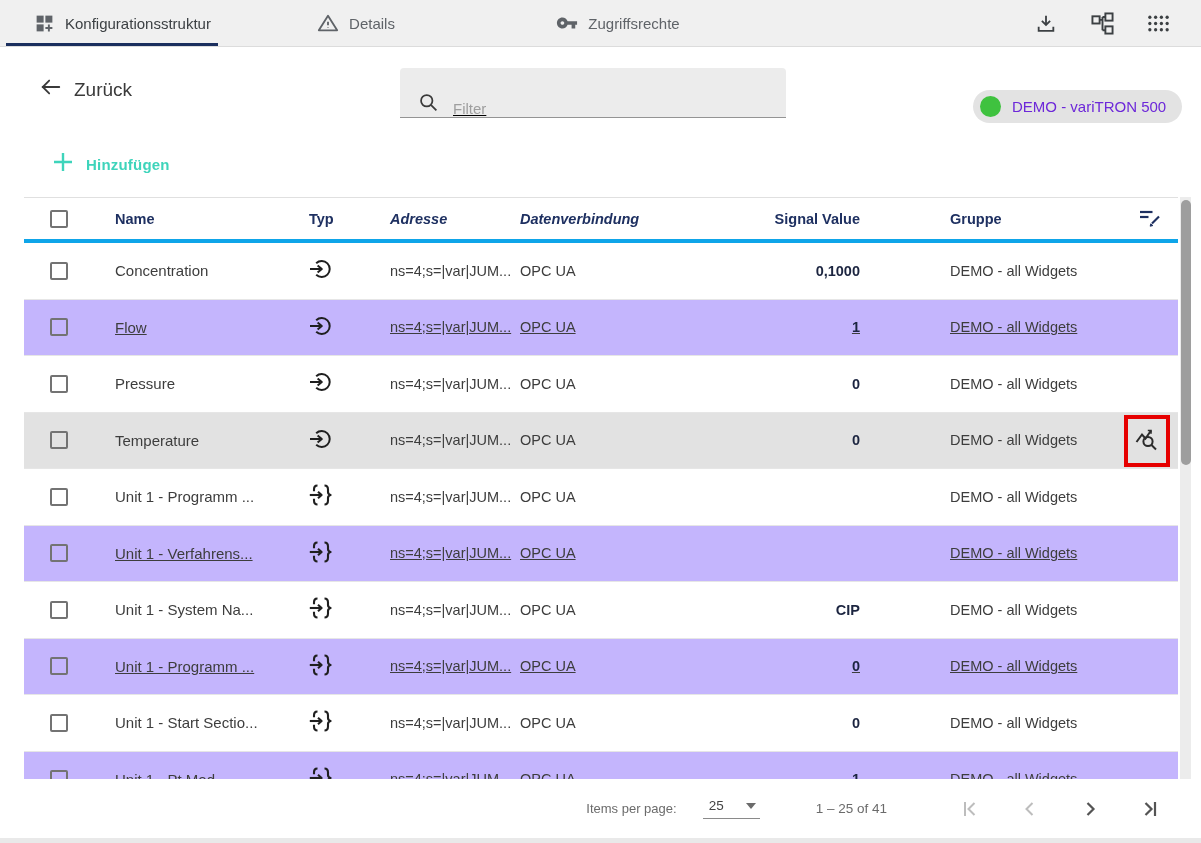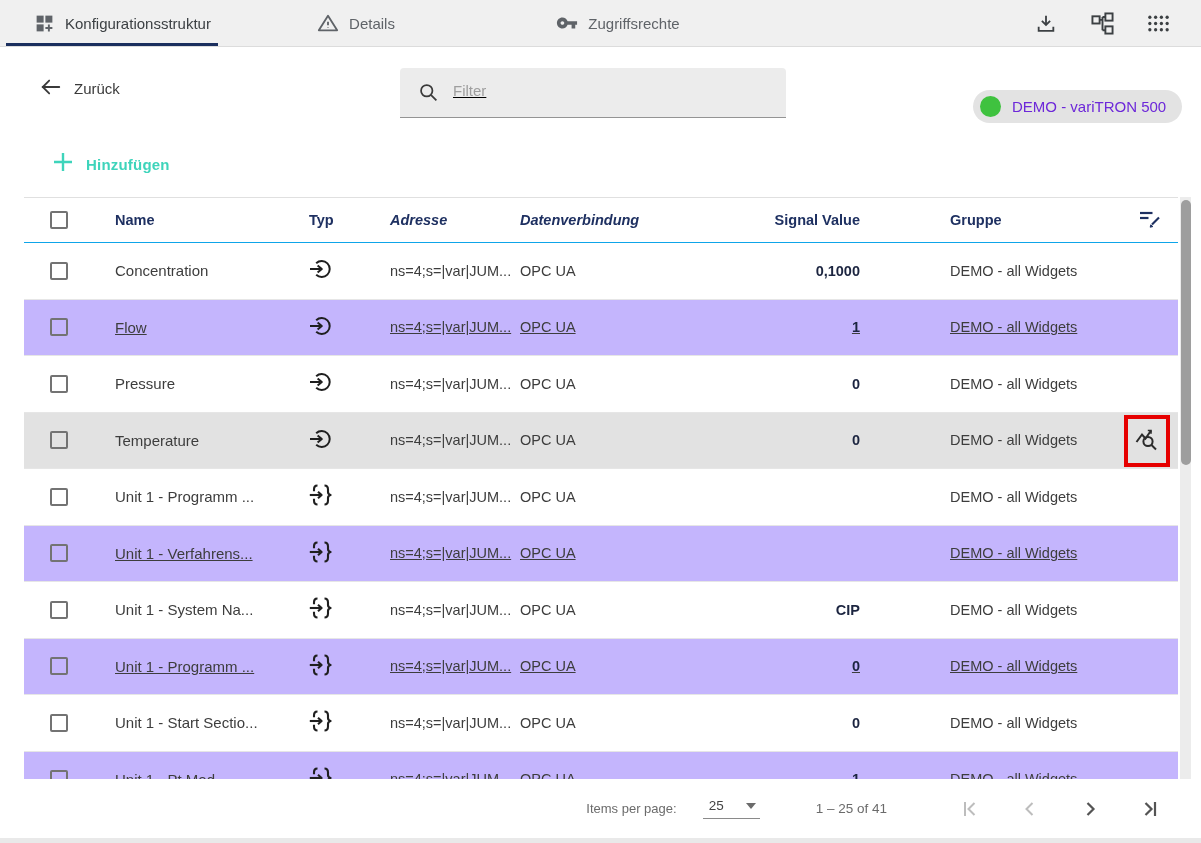--- a/index.html
+++ b/index.html
@@ -13,34 +13,34 @@
   .tab .ticon { flex:0 0 auto; display:flex; }
   .tab.active { color:#3c4043; }
   .tab.active::after { content:""; position:absolute; left:0; right:0; bottom:0; height:3px; background:#1b2f5e; }
   .tab1 { left:6px; width:212px; padding-left:28px; }
   .tab2 { left:296px; width:120px; justify-content:center; }
   .tab3 { left:538px; width:160px; justify-content:center; }
   .tab-actions { position:absolute; top:0; right:0; height:47px; display:flex; align-items:center; gap:30px; padding-right:30px; }
   .iconbtn { width:26px; height:26px; display:flex; align-items:center; justify-content:center; cursor:pointer; color:#3c4043; }
 
   
-  .back { position:absolute; left:40px; top:78px; display:flex; align-items:center; gap:12px; font-size:15px; color:#3a3a3a; cursor:pointer; }
-  .filterbox { position:absolute; left:400px; top:68px; width:386px; height:50px; background:#ececec; border-bottom:1px solid #949494; border-radius:4px 4px 0 0; display:flex; align-items:flex-start; gap:14px; padding:14px 18px;text-decoration:underline; }
+  .back { position:absolute; left:40px; top:78px; display:flex; align-items:center; gap:12px; font-size:19px; color:#3a3a3a; cursor:pointer; }
+  .filterbox { position:absolute; left:400px; top:68px; width:386px; height:50px; background:#ececec; border-bottom:1px solid #949494; border-radius:4px 4px 0 0; display:flex; align-items:flex-end; gap:14px; padding:0 18px;text-decoration:underline; }
   .filterbox input { flex:1; border:none; outline:none; background:transparent; font-family:"Liberation Sans",sans-serif; font-size:15px; color:#3a3a3a; }
   .filterbox input::placeholder { color:#9e9e9e; }
   .badge { position:absolute; left:973px; top:90px; height:33px; background:#e3e3e3; border-radius:17px; display:flex; align-items:center; gap:11px; padding:0 16px 0 7px; font-size:15px; color:#6d28d9; cursor:pointer; }
   .dot { width:21px; height:21px; border-radius:50%; background:#3fc23f; }
 
   .addbtn { position:absolute; left:53px; top:152px; display:flex; align-items:center; gap:13px; color:#3ed4bb; cursor:pointer; }
   .addbtn .lbl { font-size:15px; font-weight:bold; letter-spacing:.2px; }
 
   
   .table { position:absolute; top:197px; left:24px; width:1154px; }
   .trow, .thead { display:grid; grid-template-columns:91px 190px 80px 130px 125px 220px 235px 83px; align-items:center; }
-  .thead { height:46px; border-top:1px solid #e0e0e0; border-bottom:1px solid #0ea5e9; color:#1e3061; font-weight:bold; font-size:14.5px; }
+  .thead { height:46px; border-top:1px solid #e0e0e0; border-bottom:4px solid #0ea5e9; color:#1e3061; font-weight:bold; font-size:14.5px; }
   .trow { height:56.5px; border-bottom:1px solid #e6e6e6; font-size:14.5px; color:#3d3d3d; position:relative; }
   .trow.shaded { background:#c4b5fd;text-decoration:underline; }
   .trow.hl { background:#e2e2e2; }
   .cbwrap { padding-left:26px; }
   .cb { width:18px; height:18px; border:2px solid #737373; border-radius:2px; background:transparent; cursor:pointer; }
   .c-name { font-size:15px; overflow:hidden; white-space:nowrap; }
   .c-typ { padding-left:4px; display:flex; align-items:center; }
   .c-addr, .c-conn { padding-left:5px; white-space:nowrap; overflow:hidden; }
   .c-val { text-align:right; font-weight:bold; color:#1c2540; }
   .c-grp { padding-left:90px; white-space:nowrap; }

